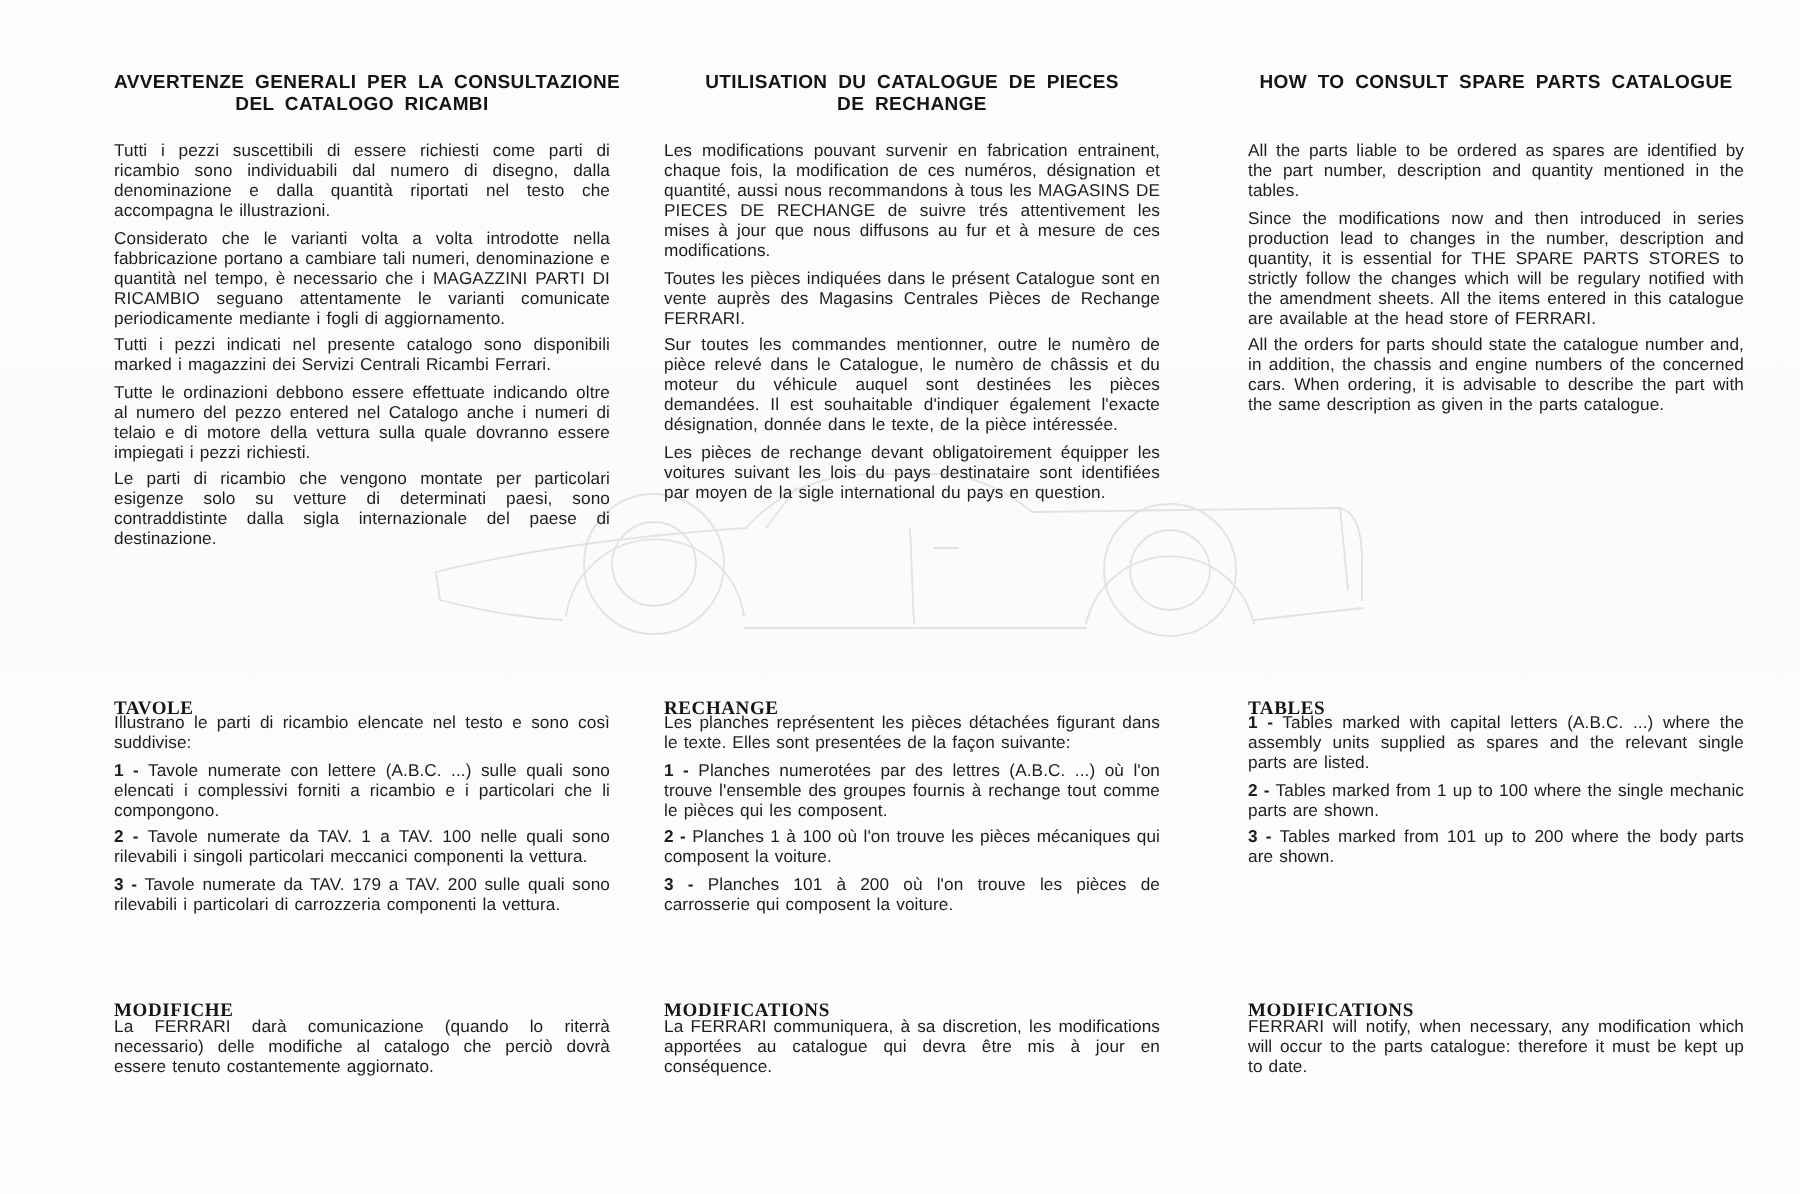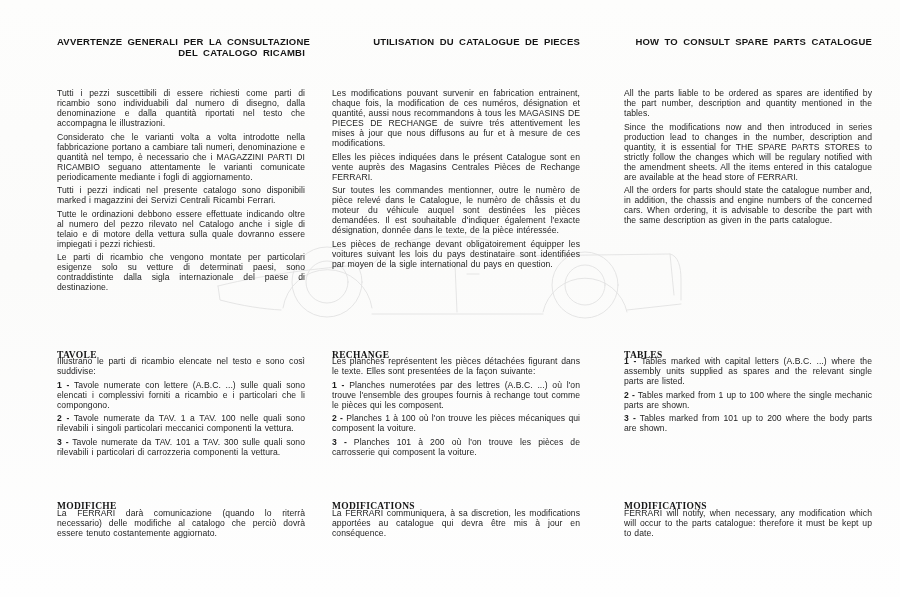--- a/index.html
+++ b/index.html
@@ -4,27 +4,27 @@
 <style>
   html,body{margin:0;padding:0;background:#e9e9e9;}
   .page{
     position:relative;width:900px;height:597px;margin:0 auto;
     background:linear-gradient(180deg,#fdfdfc 0%,#fbfbfa 45%,#fefefe 100%);
     font-family:"Liberation Sans",sans-serif;color:#1d1d1d;overflow:hidden;
   }
   .col{position:absolute;top:0;width:248px;height:597px;}
   .col-it{left:57px;} .col-fr{left:332px;} .col-en{left:607px;margin-left:17px;}
   .col-title{
-    position:absolute;top:37px;left:0;width:248px;text-align:right;
+    position:absolute;top:37px;left:0;width:248px;text-align:center;
     font-weight:bold;font-size:9.5px;line-height:10.5px;
     letter-spacing:.2px;word-spacing:2.5px;color:#151515;
   }
   .title-line{white-space:nowrap;}
   .block{position:absolute;left:0;width:248px;}
-  .intro{top:88px;}
+  .intro{top:70px;}
   .sec-head{
     position:absolute;left:0;font-size:9.5px;font-weight:bold;
     letter-spacing:.3px;color:#151515;font-family:Liberation Serif, serif;
   }
   .sec2-head{top:340px;} .sec2-body{top:356px;}
   .sec3-head{top:491px;} .sec3-body{top:508px;}
   .page p{
     font-size:8.6px;line-height:10px;text-align:justify;
     margin:0 0 3.5px 0;word-spacing:.6px;letter-spacing:.05px;color:#1d1d1d;
   }
@@ -56,43 +56,44 @@
 
   <section class="col col-it">
     <header class="col-title">
       <div class="title-line">AVVERTENZE GENERALI PER LA CONSULTAZIONE</div>
       <div class="title-line">DEL CATALOGO RICAMBI</div>
     </header>
     <div class="block intro">
       <p>Tutti i pezzi suscettibili di essere richiesti come parti di ricambio sono individuabili dal numero di disegno, dalla denominazione e dalla quantità riportati nel testo che accompagna le illustrazioni.</p>
       <p>Considerato che le varianti volta a volta introdotte nella fabbricazione portano a cambiare tali numeri, denominazione e quantità nel tempo, è necessario che i MAGAZZINI PARTI DI RICAMBIO seguano attentamente le varianti comunicate periodicamente mediante i fogli di aggiornamento.</p>
       <p>Tutti i pezzi indicati nel presente catalogo sono disponibili marked i magazzini dei Servizi Centrali Ricambi Ferrari.</p>
-      <p>Tutte le ordinazioni debbono essere effettuate indicando oltre al numero del pezzo rilevato nel Catalogo anche i sigle di telaio e di motore della vettura sulla quale dovranno essere impiegati i pezzi richiesti.</p>
+      <p>Tutte le ordinazioni debbono essere effettuate indicando oltre al numero del pezzo entered nel Catalogo anche i numeri di telaio e di motore della vettura sulla quale dovranno essere impiegati i pezzi richiesti.</p>
       <p>Le parti di ricambio che vengono montate per particolari esigenze solo su vetture di determinati paesi, sono contraddistinte dalla sigla internazionale del paese di destinazione.</p>
     </div>
     <h3 class="sec-head sec2-head">TAVOLE</h3>
     <div class="block sec2-body">
       <p>Illustrano le parti di ricambio elencate nel testo e sono così suddivise:</p>
       <p class="li"><b>1 -</b> <span>Tavole numerate con lettere (A.B.C. ...) sulle quali sono elencati i complessivi forniti a ricambio e i particolari che li compongono.</span></p>
       <p class="li"><b>2 -</b> <span>Tavole numerate da TAV. 1 a TAV. 100 nelle quali sono rilevabili i singoli particolari meccanici componenti la vettura.</span></p>
-      <p class="li"><b>3 -</b> <span>Tavole numerate da TAV. 101 a TAV. 300 sulle quali sono rilevabili i particolari di carrozzeria componenti la vettura.</span></p>
+      <p class="li"><b>3 -</b> <span>Tavole numerate da TAV. 179 a TAV. 200 sulle quali sono rilevabili i particolari di carrozzeria componenti la vettura.</span></p>
     </div>
     <h3 class="sec-head sec3-head">MODIFICHE</h3>
     <div class="block sec3-body">
       <p>La FERRARI darà comunicazione (quando lo riterrà necessario) delle modifiche al catalogo che perciò dovrà essere tenuto costantemente aggiornato.</p>
     </div>
   </section>
 
   <section class="col col-fr">
     <header class="col-title">
       <div class="title-line">UTILISATION DU CATALOGUE DE PIECES</div>
+      <div class="title-line">DE RECHANGE</div>
     </header>
     <div class="block intro">
       <p>Les modifications pouvant survenir en fabrication entrainent, chaque fois, la modification de ces numéros, désignation et quantité, aussi nous recommandons à tous les MAGASINS DE PIECES DE RECHANGE de suivre trés attentivement les mises à jour que nous diffusons au fur et à mesure de ces modifications.</p>
-      <p>Elles les pièces indiquées dans le présent Catalogue sont en vente auprès des Magasins Centrales Pièces de Rechange FERRARI.</p>
+      <p>Toutes les pièces indiquées dans le présent Catalogue sont en vente auprès des Magasins Centrales Pièces de Rechange FERRARI.</p>
       <p>Sur toutes les commandes mentionner, outre le numèro de pièce relevé dans le Catalogue, le numèro de châssis et du moteur du véhicule auquel sont destinées les pièces demandées. Il est souhaitable d'indiquer également l'exacte désignation, donnée dans le texte, de la pièce intéressée.</p>
       <p>Les pièces de rechange devant obligatoirement équipper les voitures suivant les lois du pays destinataire sont identifiées par moyen de la sigle international du pays en question.</p>
     </div>
     <h3 class="sec-head sec2-head">RECHANGE</h3>
     <div class="block sec2-body">
       <p>Les planches représentent les pièces détachées figurant dans le texte. Elles sont presentées de la façon suivante:</p>
       <p class="li"><b>1 -</b> <span>Planches numerotées par des lettres (A.B.C. ...) où l'on trouve l'ensemble des groupes fournis à rechange tout comme le pièces qui les composent.</span></p>
       <p class="li"><b>2 -</b> <span>Planches 1 à 100 où l'on trouve les pièces mécaniques qui composent la voiture.</span></p>
       <p class="li"><b>3 -</b> <span>Planches 101 à 200 où l'on trouve les pièces de carrosserie qui composent la voiture.</span></p>
     </div>

